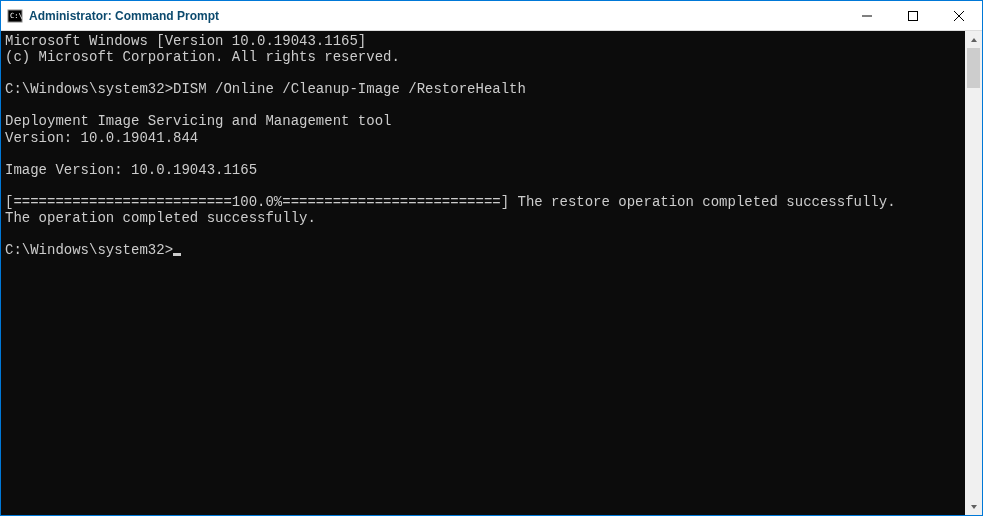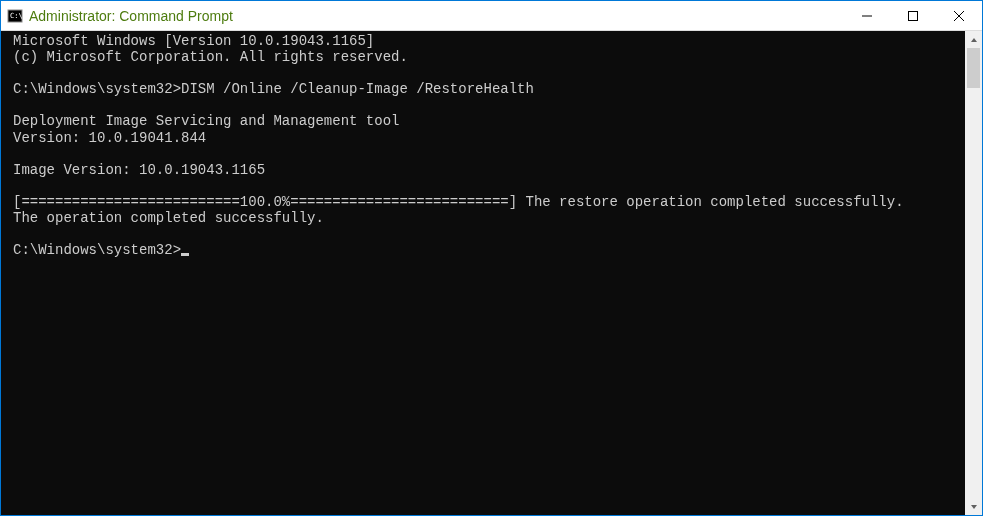--- a/index.html
+++ b/index.html
@@ -34,43 +34,43 @@
     gap: 6px;
   }
   .app-icon {
     width: 16px;
     height: 16px;
     display: flex;
     align-items: center;
     justify-content: center;
   }
   .title-text {
-    font-size: 14px;
-    color: #4d7c0f;
+    font-size: 12px;
+    color: #0c4a6e;
+    font-weight: bold;
   }
   .window-controls {
     display: flex;
     height: 100%;
   }
   .win-btn {
     width: 46px;
     height: 100%;
     display: flex;
     align-items: center;
     justify-content: center;
     background: transparent;
     border: none;
     cursor: pointer;
   }
   .content-area {
     flex: 1;
     display: flex;
     background: #0c0c0c;
     position: relative;
-    padding-left: 8px;
   }
   .terminal {
     flex: 1;
     background: #0c0c0c;
     color: #cccccc;
     font-family: Consolas, 'Courier New', monospace;
     font-size: 14px;
     line-height: 1.15;
     padding: 2px 0 0 4px;
     white-space: pre;

